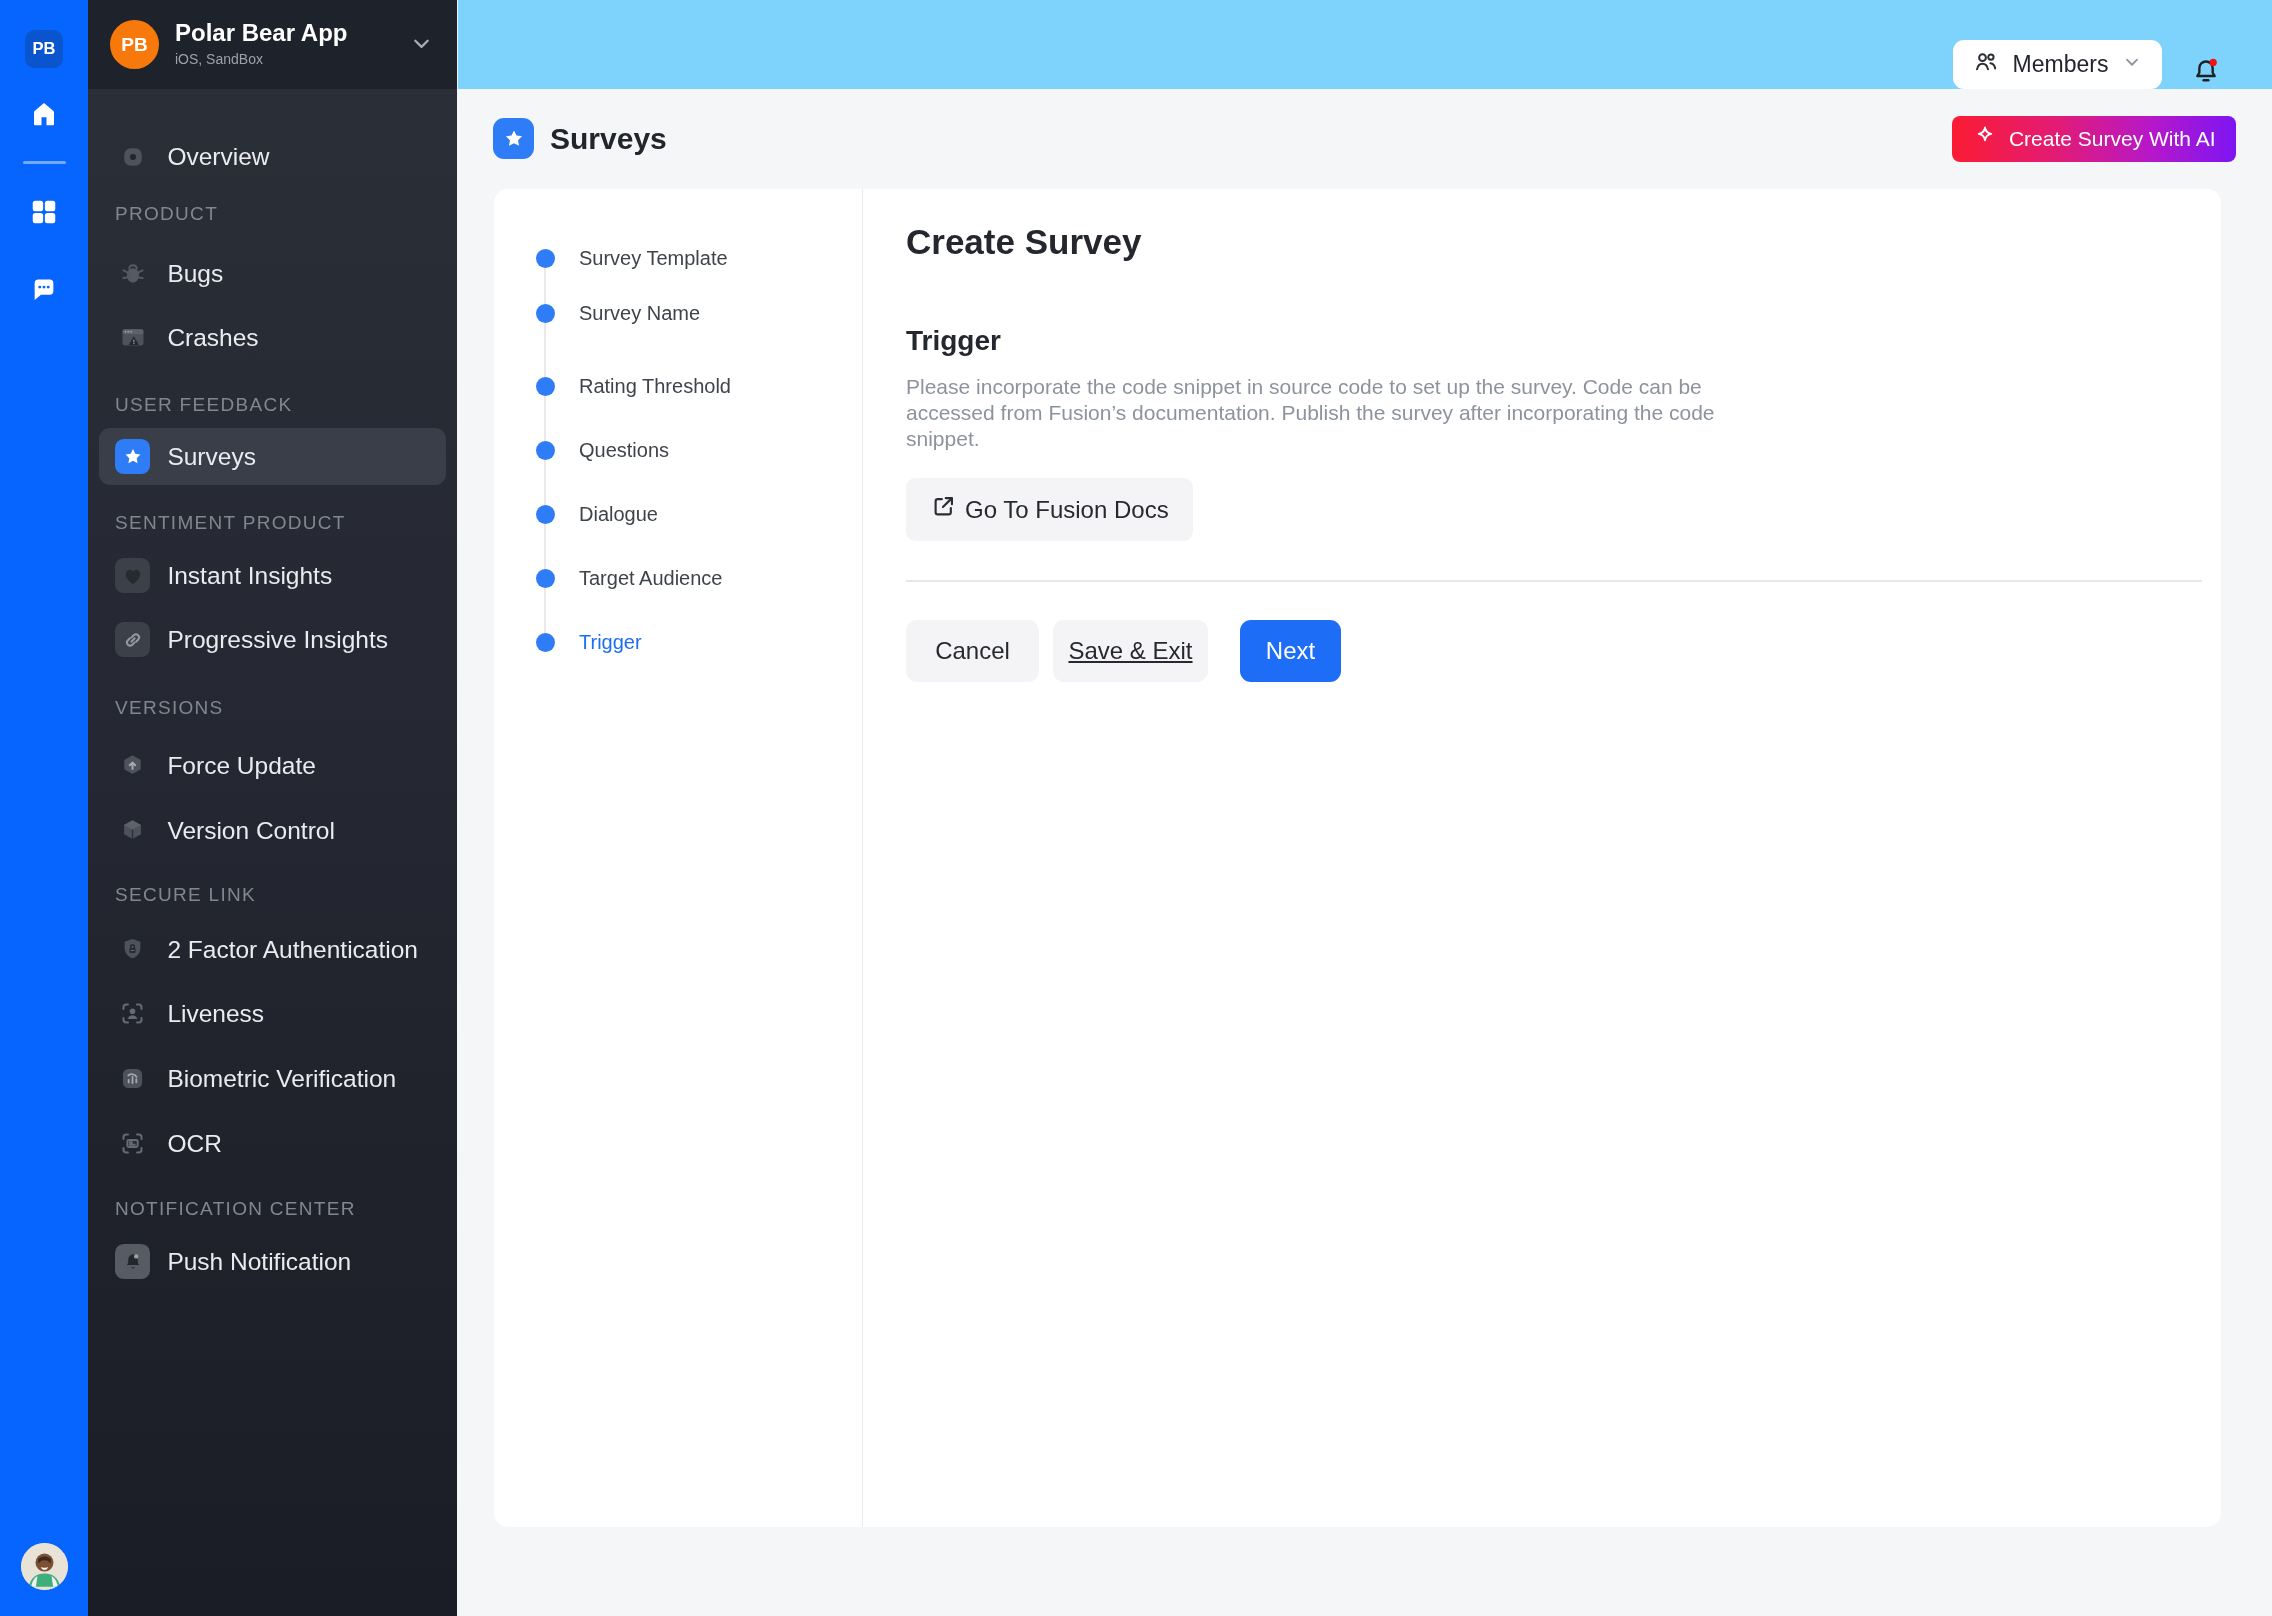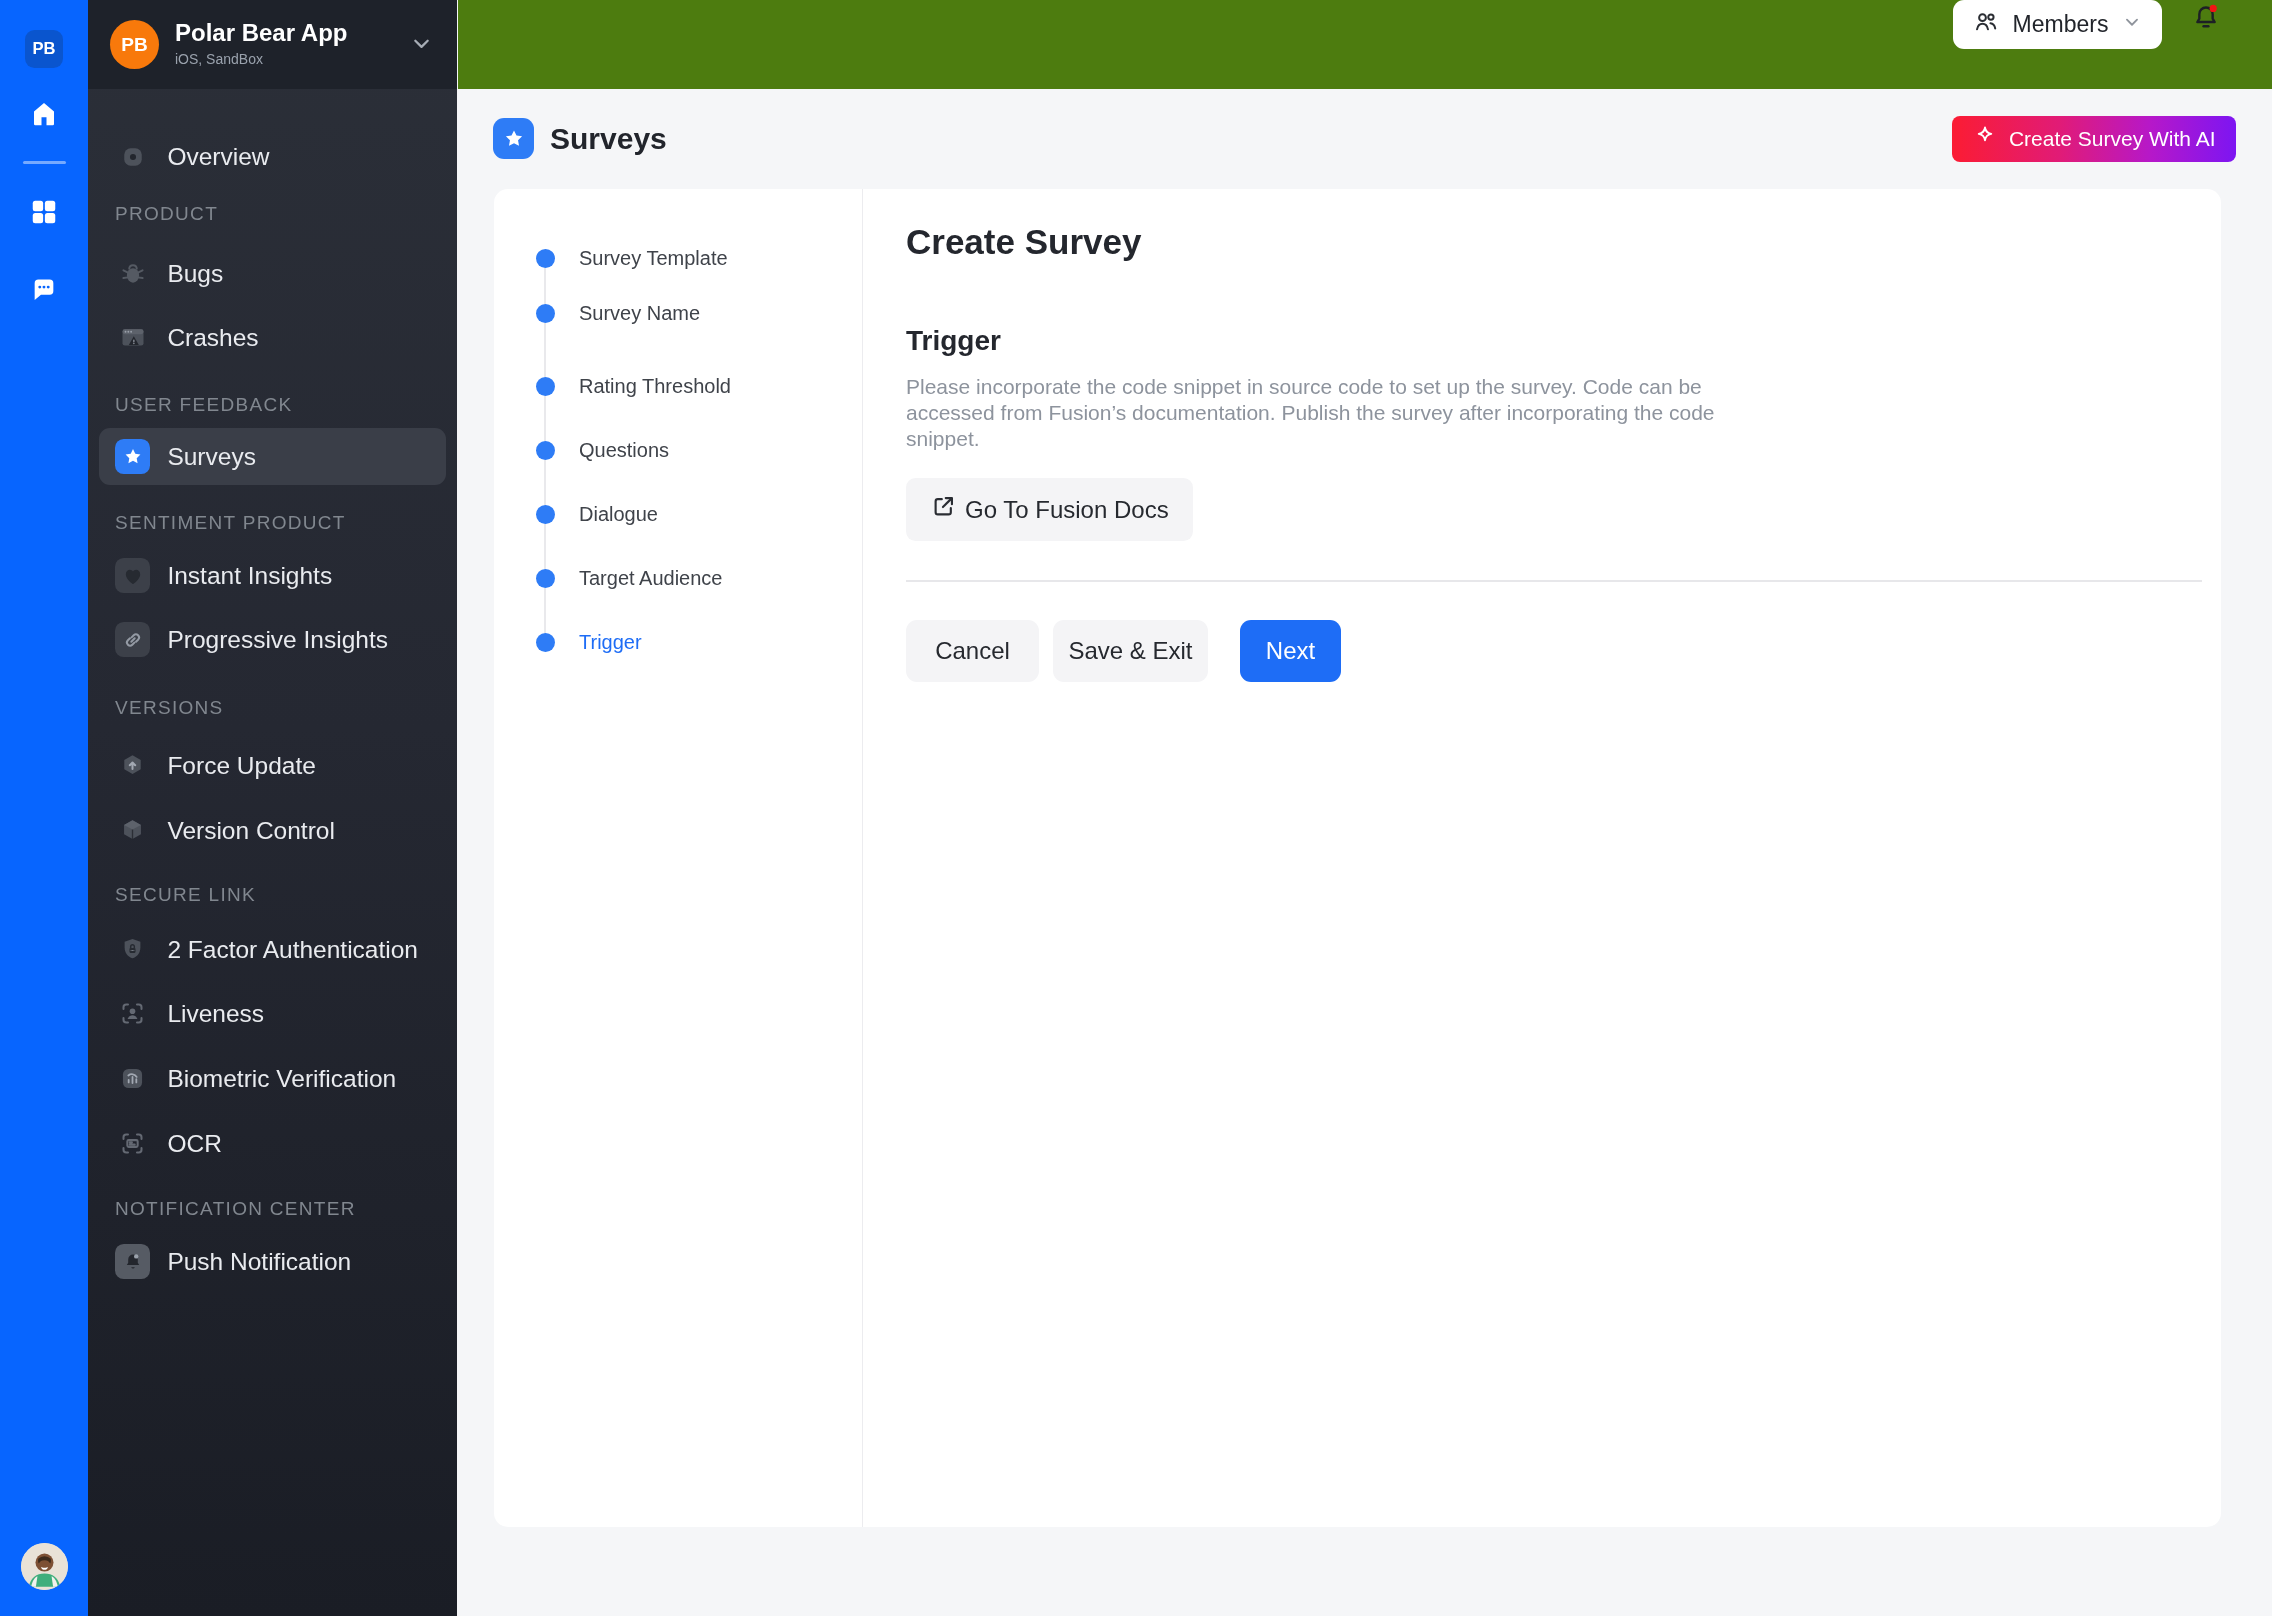--- a/index.html
+++ b/index.html
@@ -32,22 +32,22 @@
     display:flex;align-items:center;gap:17.4px;padding-left:16px;color:#e9ebef;font-size:24.5px;cursor:pointer;}
   .nav-item.selected{background:#3a3e48;}
   .nav-item .label{white-space:nowrap;}
   .nico{width:35px;height:35px;border-radius:8.7px;display:flex;align-items:center;justify-content:center;flex:none;}
   .nico.bg{background:#3c4049;}
   .nico.blue{background:#2e7cf6;}
   .nico svg{display:block;}
 
   
   .main{position:absolute;left:458px;top:0;width:1815px;height:1616px;background:#f5f6f8;}
-  .topbar{position:absolute;left:0;top:0;right:0;height:89px;background:#4d7c0f;
-    display:flex;align-items:flex-start;justify-content:flex-end;}
+  .topbar{position:absolute;left:0;top:0;right:0;height:89px;background:#7dd3fc;
+    display:flex;align-items:flex-end;justify-content:flex-end;}
   .members-btn{height:49px;background:#ffffff;border-radius:11px;border:none;cursor:pointer;
     display:flex;align-items:center;gap:12.6px;padding:0 19px;font-size:23px;color:#22252b;
     font-family:inherit;}
   .bell-wrap{margin-left:28px;margin-right:51px;position:relative;cursor:pointer;width:32px;height:35px;}
 
   .page-head{position:absolute;left:0;top:89px;right:0;height:99px;display:flex;align-items:center;
     padding:0 37px 0 35px;}
   .star-badge{width:41px;height:41px;border-radius:11px;background:#2e7cf6;
     display:flex;align-items:center;justify-content:center;flex:none;}
   .page-title{margin-left:16px;font-size:30px;font-weight:600;color:#22252c;}
@@ -69,21 +69,21 @@
   .trigger-title{margin:62px 0 0;font-size:28px;font-weight:700;color:#24272e;line-height:33px;}
   .desc{margin:17.4px 0 0;max-width:864px;font-size:21px;line-height:26px;color:#8d939d;}
   .docs-btn{margin-top:26px;height:63px;display:inline-flex;align-items:center;gap:8px;padding:0 24px;
     background:#f4f4f6;border-radius:9.5px;font-size:24px;color:#26292f;border:none;cursor:pointer;font-family:inherit;}
   .hr{margin-top:39px;height:1.6px;background:#e7e7ea;}
   .btn-row{margin-top:38px;display:flex;align-items:center;}
   .btn{height:62px;border-radius:11px;font-size:24px;display:flex;align-items:center;justify-content:center;
     border:none;cursor:pointer;font-family:inherit;}
   .btn.ghost{background:#f4f4f6;color:#26292f;}
   .btn.cancel{width:133px;}
-  .btn.save{width:155px;margin-left:14px;}
+  .btn.save{width:155px;margin-left:14px;text-decoration:underline;}
   .btn.next{width:101px;margin-left:32px;background:#1e6df6;color:#ffffff;}
 </style>
 </head>
 <body>
 
 <div class="rail">
   <div class="rail-logo">PB</div>
 
   <div class="rail-ic" style="top:99px">
     <svg width="30" height="30" viewBox="0 0 24 24">

